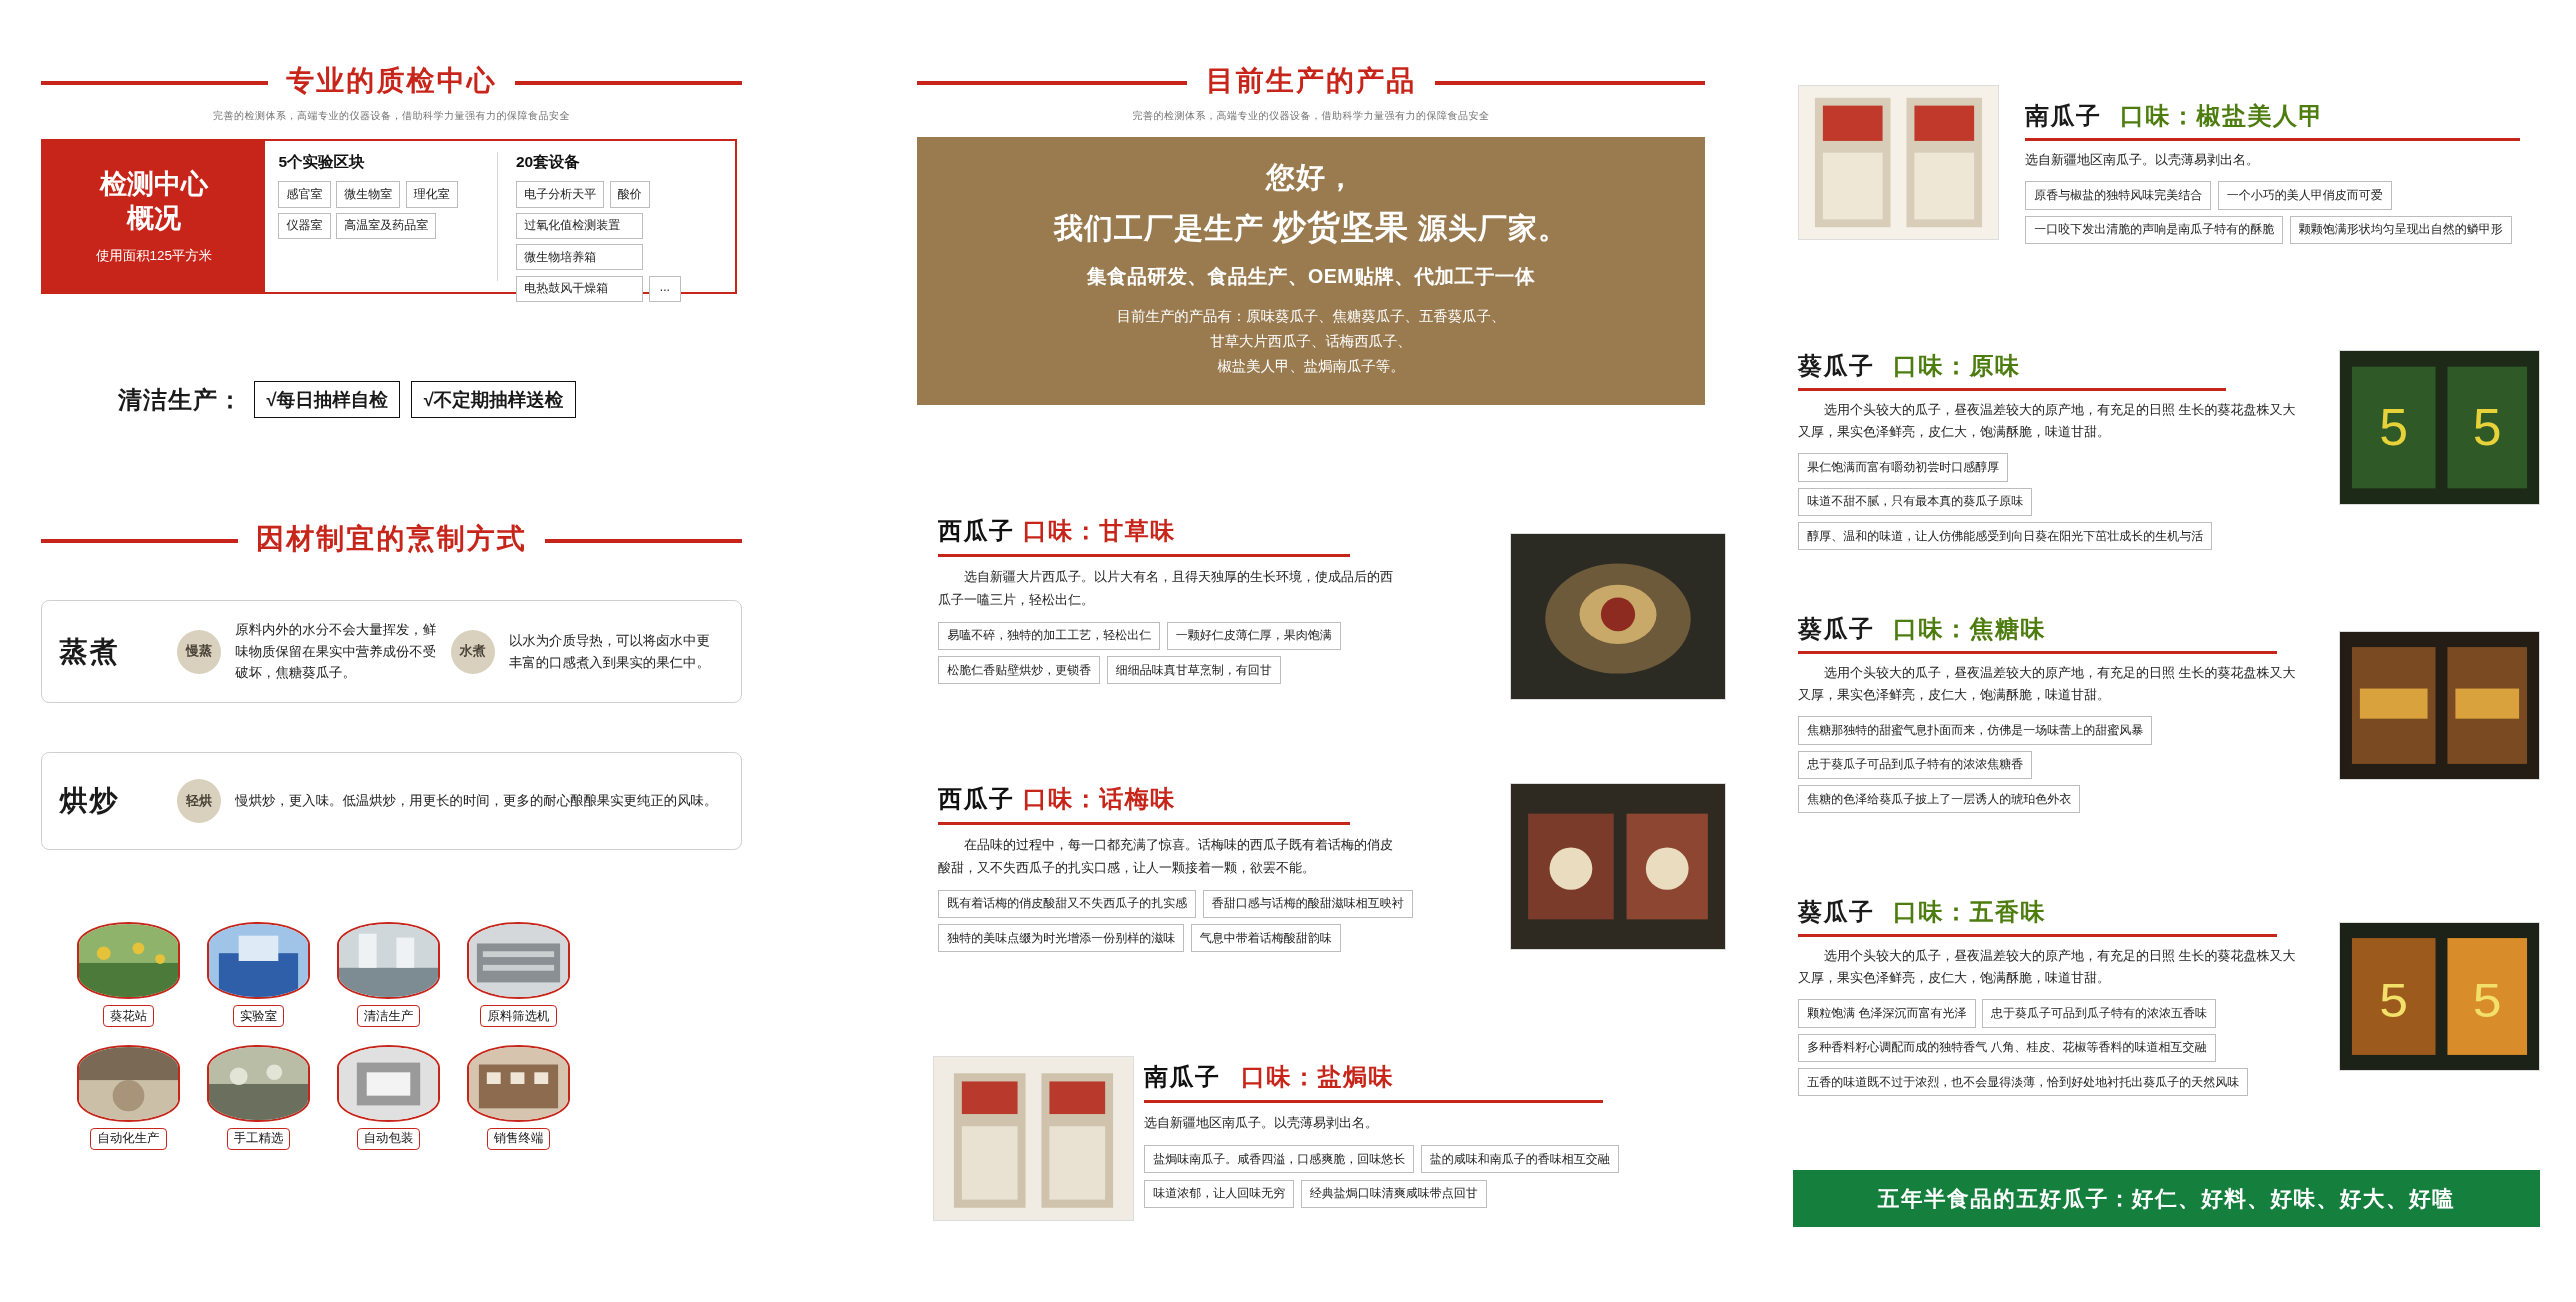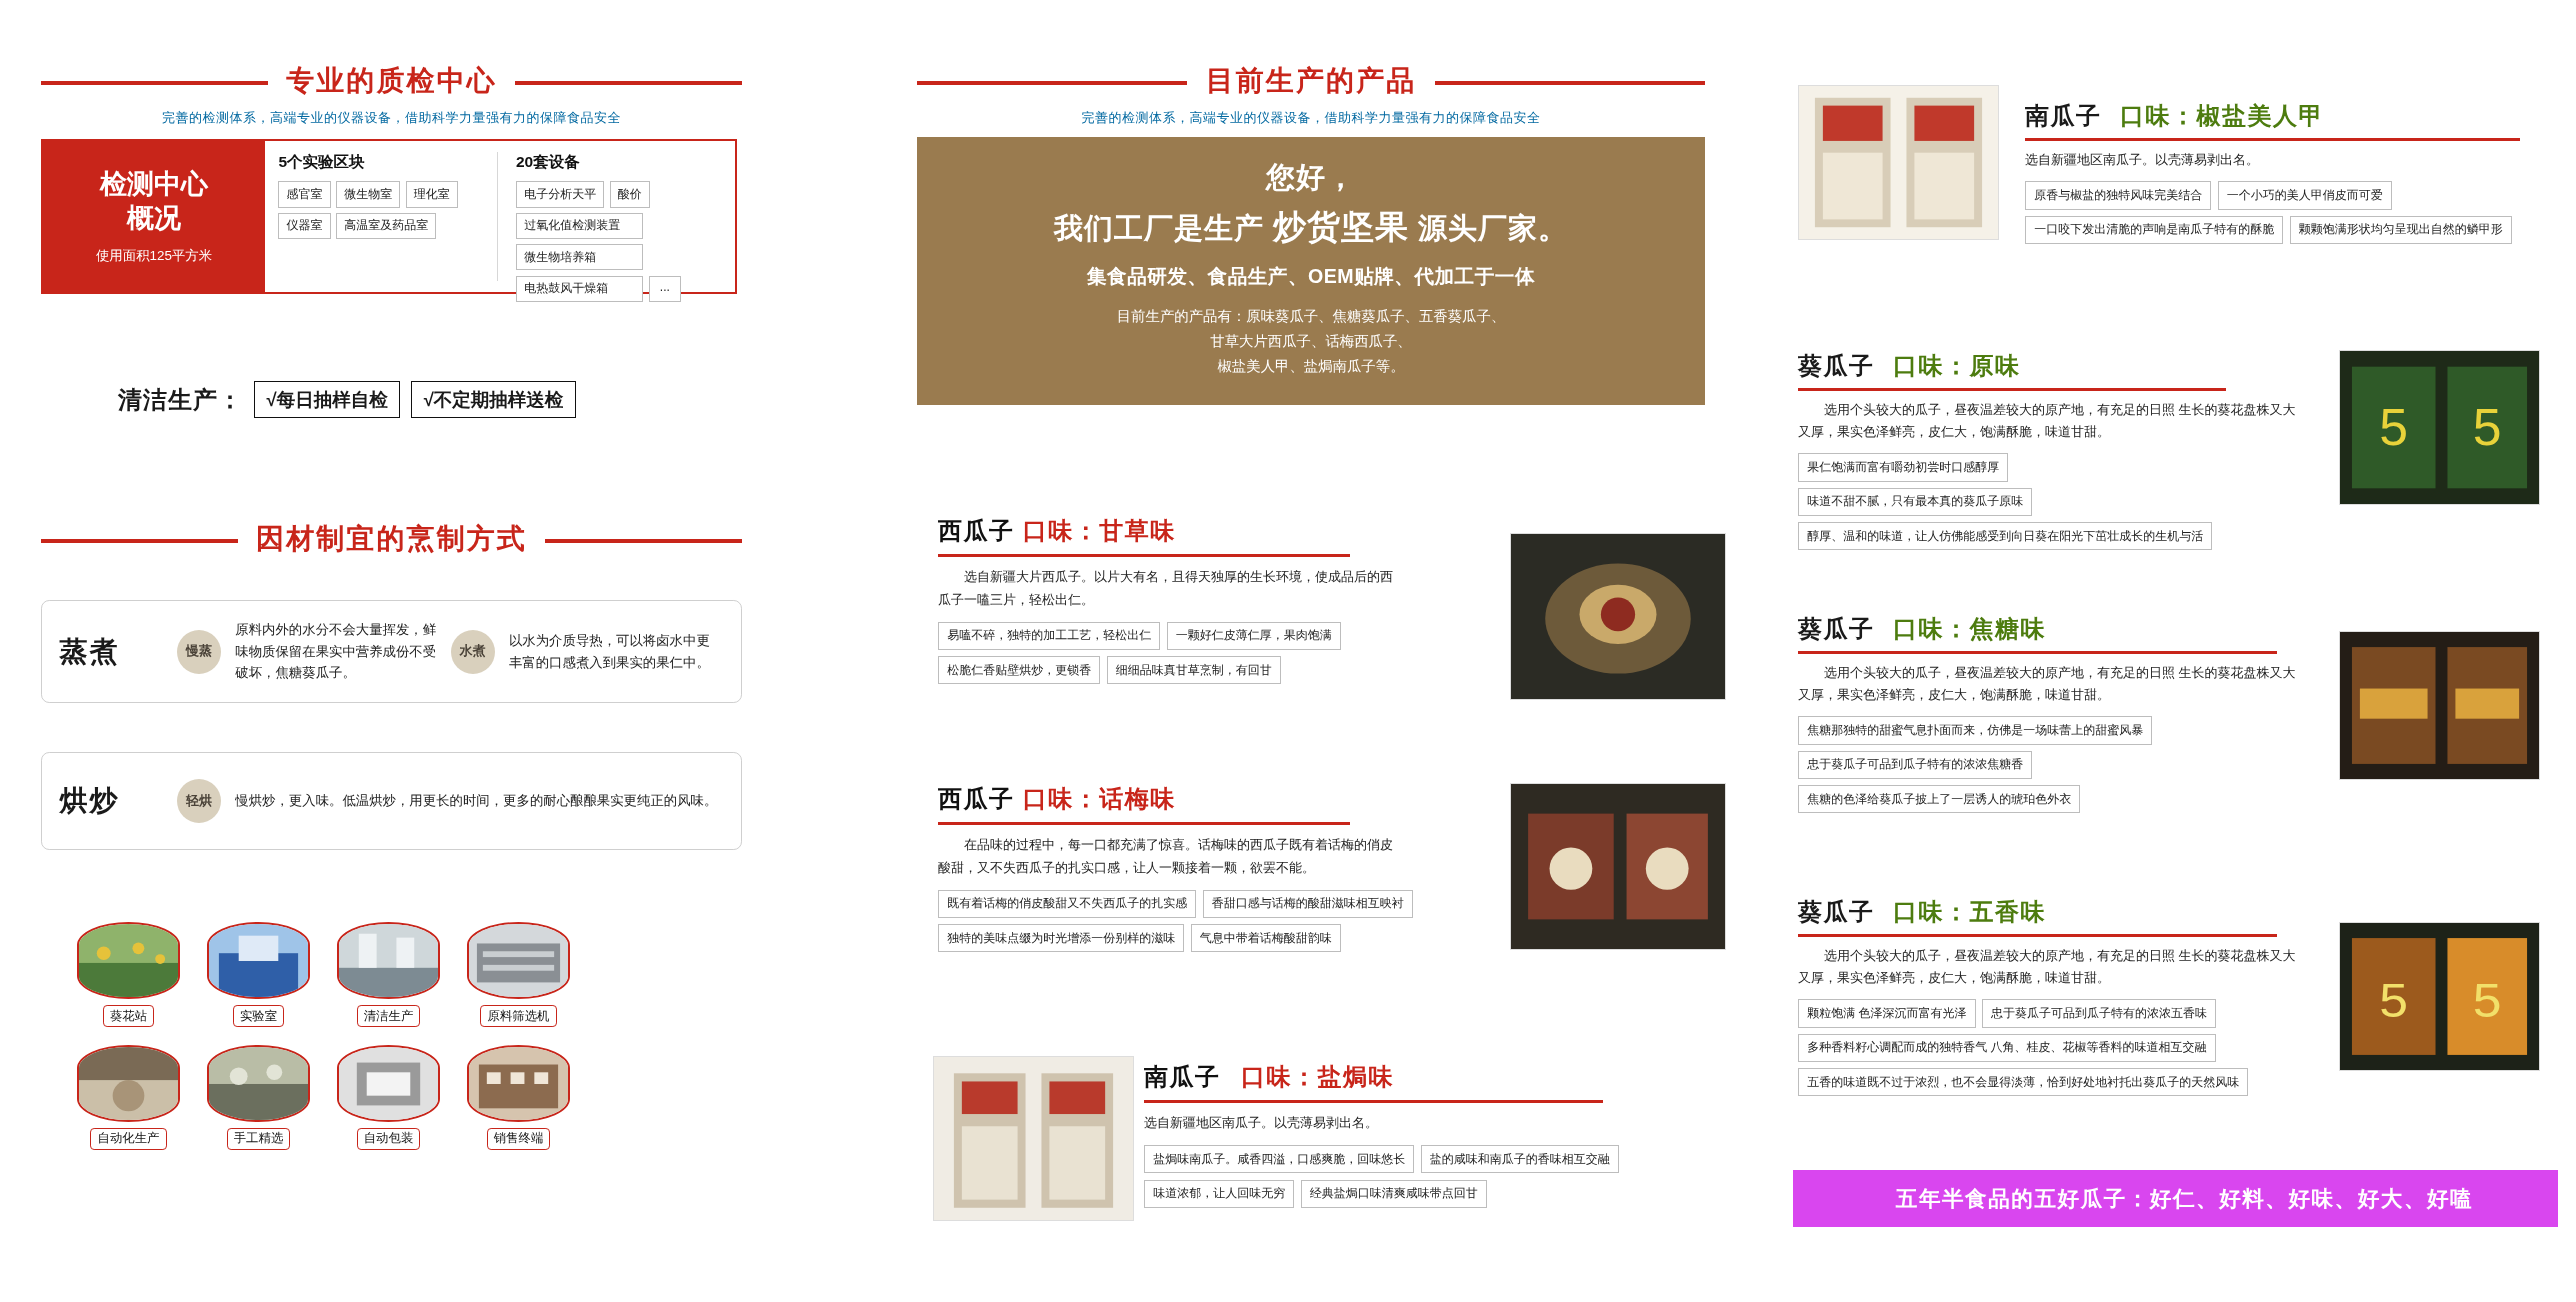--- a/index.html
+++ b/index.html
@@ -20,21 +20,21 @@
     display:inline-block;
     font-size:28px;font-weight:bold;color:#c8251a;
     letter-spacing:2.1px;
     padding:0 18.5px;
     position:relative;z-index:2;background:#fff;
   }
   .sec-rule{
     position:absolute;left:0;right:0;top:50%;height:3.6px;background:#c8251a;z-index:1;
   }
   .sec-sub{
-    text-align:center;font-size:13px;color:#0369a1;margin-top:9.3px;letter-spacing:0.5px;
+    text-align:center;font-size:10px;color:#737373;margin-top:9.3px;letter-spacing:0.5px;
   }
 
   
   .qc-box{
     position:absolute;left:41px;top:77px;width:696px;height:155px;
     border:2.1px solid #c8251a;box-sizing:border-box;
     display:flex;
   }
   .qc-left{
     width:222px;background:#c8251a;color:#fff;
@@ -117,22 +117,22 @@
 
   
   .r-item{position:absolute;}
   .r-title{font-size:24px;font-weight:bold;letter-spacing:1.5px;white-space:nowrap;}
   .r-title .flavor{color:#4d7c0f;}
   .r-underline{height:2.6px;background:#c8251a;margin-top:6.2px;}
   .r-desc{font-size:13px;line-height:1.7;margin-top:8.2px;text-indent:26px;color:#222;}
 
   .footer-band{
     position:absolute;left:1793px;top:1170px;width:747px;height:57px;
-    background:#d946ef;color:#fff;display:flex;align-items:center;justify-content:center;
-    font-size:21.6px;font-weight:bold;letter-spacing:1.5px;padding-left:18px;
+    background:#15803d;color:#fff;display:flex;align-items:center;justify-content:center;
+    font-size:21.6px;font-weight:bold;letter-spacing:1.5px;
   }
 
   
   .ph{width:100%;height:100%;display:block;}
 </style>
 </head>
 <body>
 
 <div class="page">
 

